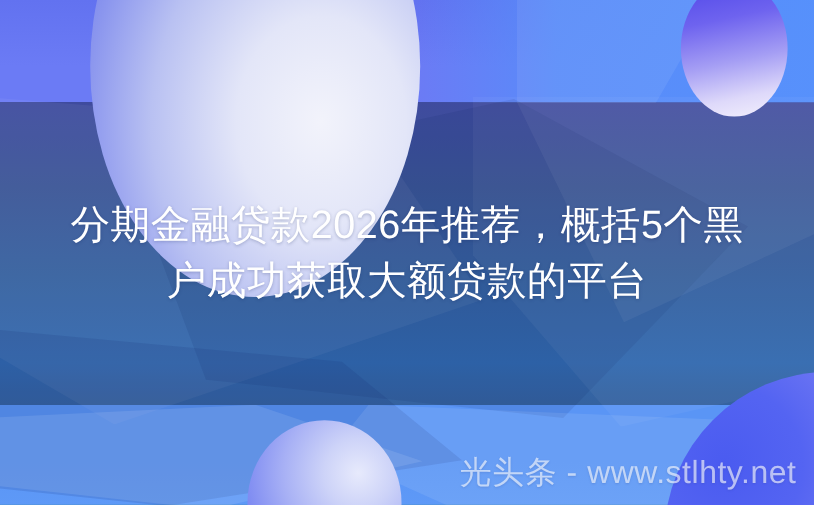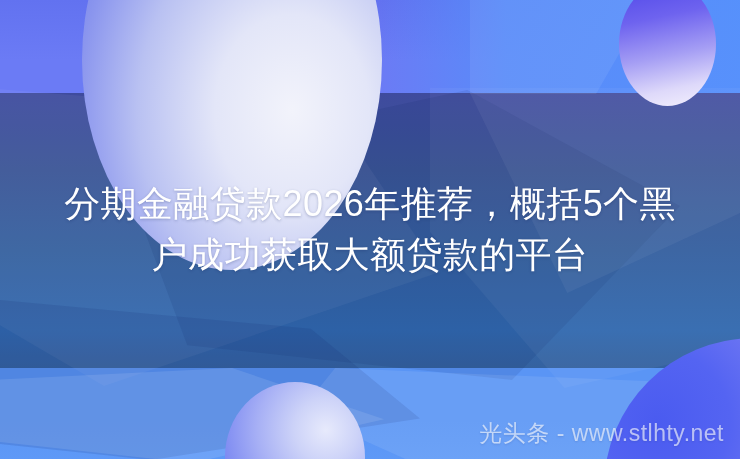--- a/index.html
+++ b/index.html
@@ -150,21 +150,21 @@
     text-shadow: 0 1px 3px rgba(20,35,90,.28);
     white-space: pre-line;
   }
 
   
   .watermark {
     position: absolute;
     right: 16px;
     bottom: 14px;
     color: rgba(255,255,255,.62);
-    font-size: 23px;
+    font-size: 29px;
     line-height: 1;
     letter-spacing: .5px;
     font-family: "Liberation Sans", "DejaVu Sans", sans-serif;
     white-space: nowrap;
     text-shadow: 0 1px 2px rgba(40,60,140,.18);
   }
 </style>
 </head>
 <body>
 

